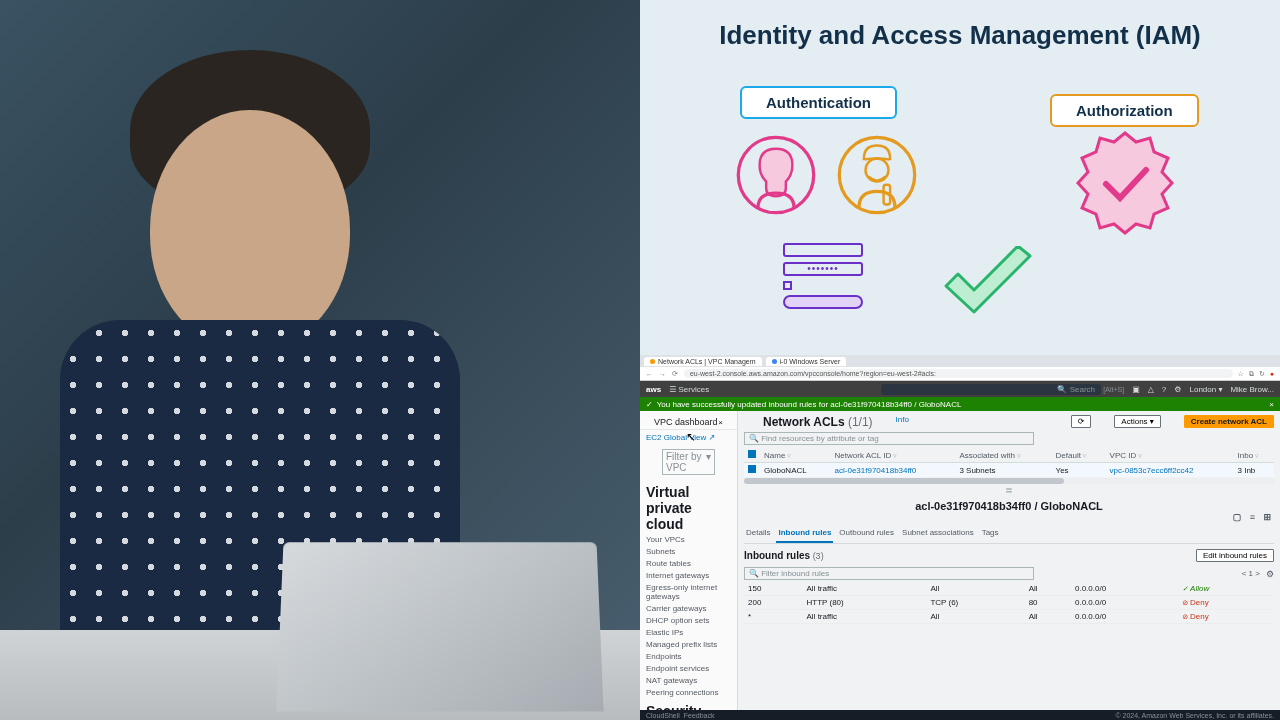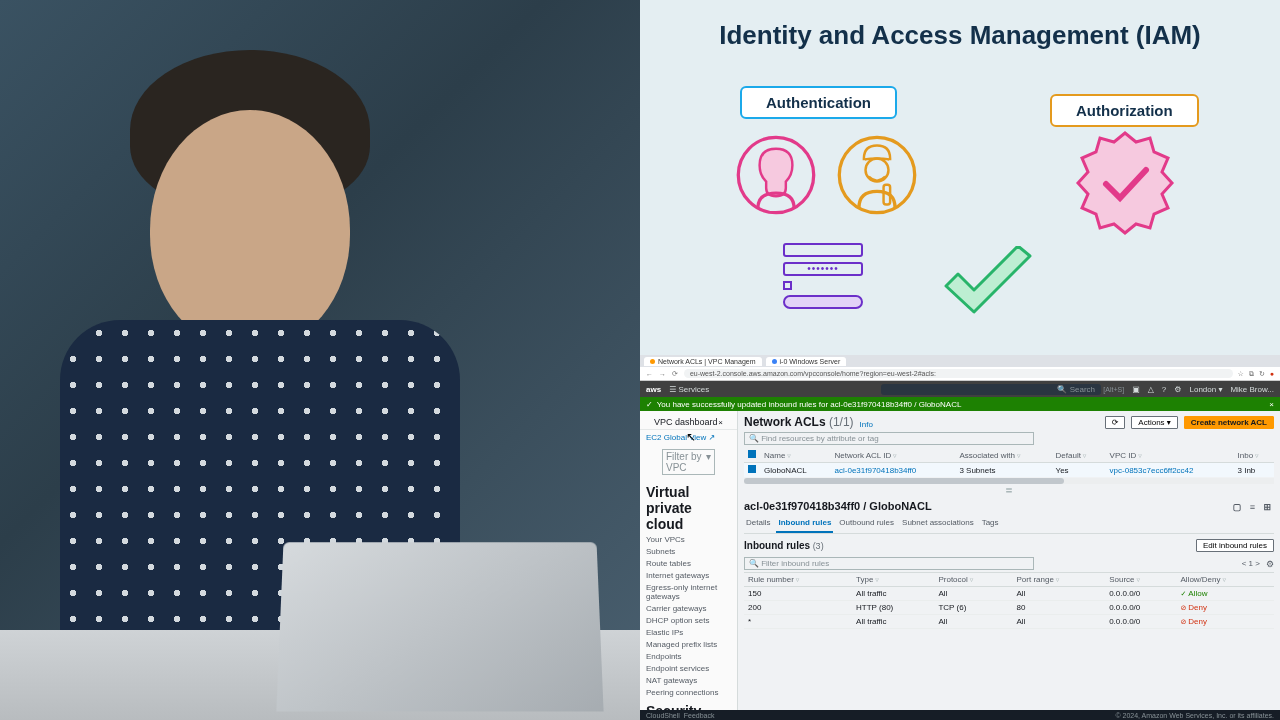--- a/index.html
+++ b/index.html
@@ -49,54 +49,54 @@
   .side-title .caret { margin-left:auto; font-size:8px; }
   .cursor { position:absolute; left:686px; top:430px; font-size:12px; color:#000; pointer-events:none; }
   .ec2link { padding:3px 6px; font-size:8px; color:#0073bb; }
   .ec2link::after { content:" ↗"; }
   .filtersel { margin:4px 22px; border:1px solid #aab7b8; font-size:10px; padding:1px 3px; color:#879196; display:flex; }
   .filtersel::after { content:"▾"; margin-left:auto; }
   .scat { padding:5px 6px 1px; font-size:14px; font-weight:bold; color:#16191f; }
   .sitem { padding:1.5px 6px; font-size:8px; color:#545b64; cursor:pointer; }
   .sitem.active { color:#0073bb; font-weight:bold; }
   .main { flex:1; padding:4px 6px; overflow:hidden; display:flex; flex-direction:column; }
-  .page-h { display:flex; align-items:flex-end; gap:6px; }
+  .page-h { display:flex; align-items:flex-start; gap:23px;margin-left:19px; }
   .page-h h1 { font-size:12px; font-weight:600; }
   .page-h .cnt { color:#687078; font-weight:normal; }
   .page-h .info { color:#0073bb; font-size:8px; }
   .page-h .sp { flex:1; }
   .hbtn { border:1px solid #687078; background:#fff; padding:1px 6px; font-size:8px; border-radius:1px; }
   .hbtn.orange { background:#ff9900; border-color:#ff9900; color:#16191f; font-weight:600; }
   .findbox { margin:3px 0; border:1px solid #aab7b8; padding:1px 4px; font-size:8px; color:#879196; width:290px; }
   .findbox::before { content:"🔍 "; }
   .tbl { width:100%; border-collapse:collapse; font-size:8px; }
   .tbl th { text-align:left; font-weight:normal; color:#545b64; padding:2px 4px; border-bottom:1px solid #d5dbdb; }
   .tbl th::after { content:" ▿"; color:#aab7b8; font-size:7px; }
   .tbl td { padding:2px 4px; background:#f2f8fd; }
   .tbl .cb { width:14px; }
   .tbl .cb::after { content:""; display:inline-block; width:8px; height:8px; background:#0073bb; }
   .lnk { color:#0073bb; }
   .scrolltrack { height:6px; background:#eceeef; margin-top:1px; }
   .scrolltrack::before { content:""; display:block; height:6px; width:320px; background:#c1c7cc; border-radius:3px; }
   .drag { text-align:center; color:#aab7b8; font-size:8px; padding:1px; }
-  .det-title { font-size:11px; font-weight:700; padding:3px 0; display:flex; align-items:flex-end; }
+  .det-title { font-size:11px; font-weight:700; padding:3px 0; display:flex; align-items:center;flex-direction:column; }
   .det-title .ricons { margin-left:auto; letter-spacing:3px; font-size:9px; color:#545b64; }
   .tabs { display:flex; gap:4px; border-bottom:1px solid #d5dbdb; font-size:8px; }
   .tabs .t { padding:3px 2px 4px; color:#545b64; cursor:pointer; }
   .tabs .t.active { color:#0073bb; font-weight:bold; border-bottom:2px solid #0073bb; }
   .rules-h { display:flex; align-items:center; padding:5px 0 3px; }
   .rules-h b { font-size:10px; }
   .rules-h .cnt { color:#687078; font-size:9px; }
   .rules-h .sp { flex:1; }
   .pager { font-size:8px; color:#545b64; margin-left:6px; }
   .rtbl { width:100%; border-collapse:collapse; font-size:8px; }
   .rtbl th { text-align:left; font-weight:normal; color:#545b64; padding:2px 4px; border-top:1px solid #d5dbdb; border-bottom:1px solid #d5dbdb; }
   .rtbl th::after { content:" ▿"; color:#aab7b8; font-size:7px; }
   .rtbl td { padding:2px 4px; border-bottom:1px solid #eaeded; }
-  .allow { color:#1d8102; }
+  .allow { color:#1d8102;font-style:italic; }
   .allow::before { content:"✓ "; font-size:7px; }
   .deny  { color:#d13212; }
   .deny::before  { content:"⊘ "; font-size:7px; }
   .footer { height:10px; background:#161d26; color:#879196; font-size:7px; display:flex; align-items:center; padding:0 6px; }
 </style>
 </head>
 <body>
 
 <div class="left-photo">
   <div class="photo-hair"></div>
@@ -264,28 +264,20 @@
       </div>
       <div style="display:flex;align-items:center;gap:6px">
         <div class="findbox" style="margin:2px 0">Filter inbound rules</div>
         <span class="sp" style="flex:1"></span>
         <span class="pager">&lt; 1 &gt;</span>
         <span style="font-size:9px;color:#545b64">⚙</span>
       </div>
 
       <table class="rtbl">
         <tbody>
-            <tr>
-          <th>Rule number</th>
-          <th>Type</th>
-          <th>Protocol</th>
-          <th>Port range</th>
-          <th>Source</th>
-          <th>Allow/Deny</th>
-        </tr>
         <tr>
           <td>150</td>
               <td>All traffic</td>
               <td>All</td>
               <td>All</td>
               <td>0.0.0.0/0</td>
               <td class="allow">Allow</td>
         </tr>
         <tr>
           <td>200</td>

